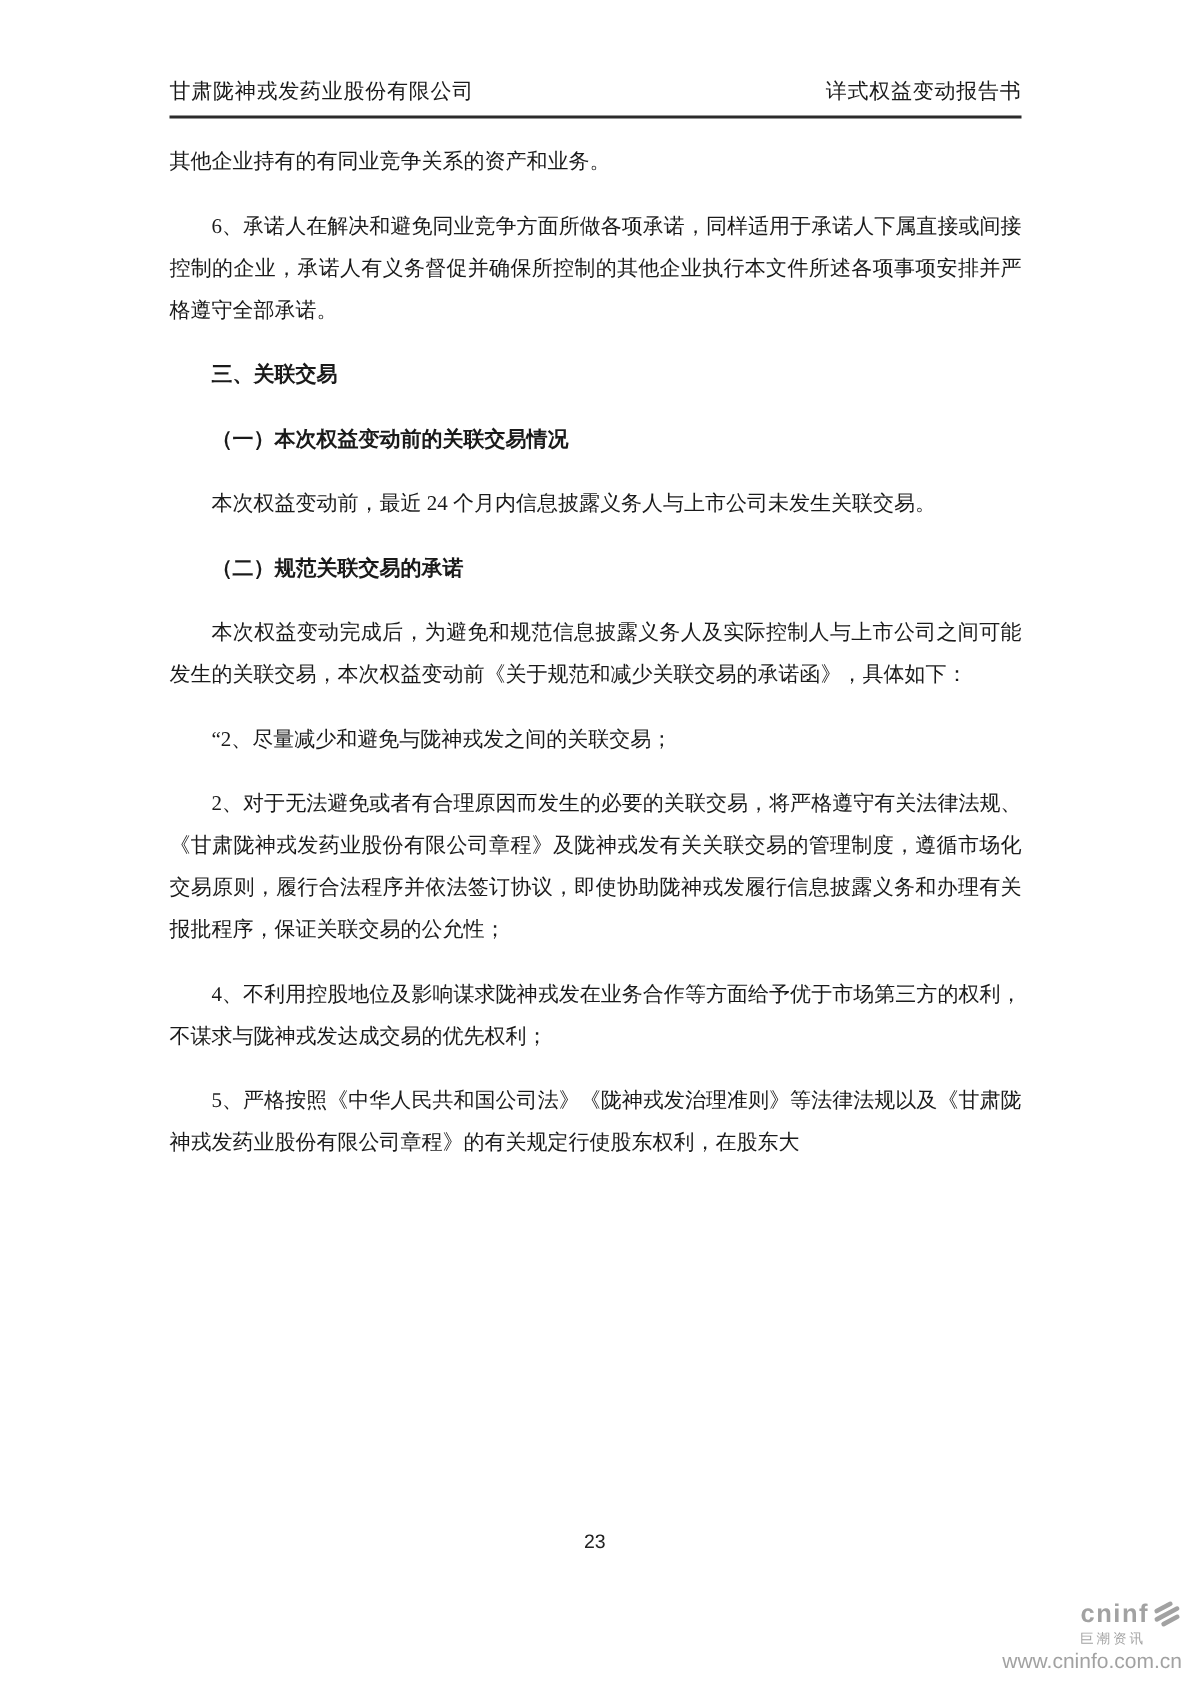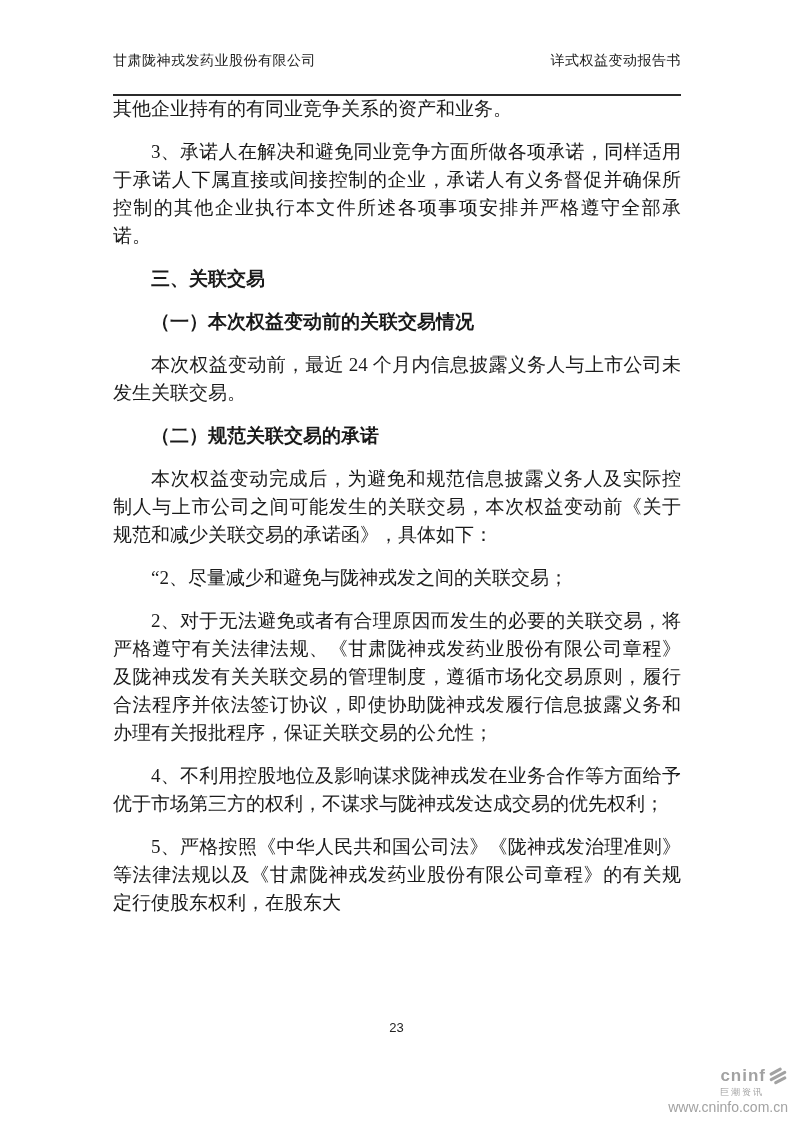--- a/index.html
+++ b/index.html
@@ -14,28 +14,28 @@
     width: 793px; height: 1122px;
     background: #ffffff;
     overflow: hidden;
   }
   .doc-header {
     position: absolute;
     left: 113px; width: 568px; top: 52px;
     display: flex; justify-content: space-between; align-items: flex-end;
     font-size: 14px;
     letter-spacing: 0.5px;
-    padding-bottom: 24px;
+    padding-bottom: 7px;
     border-bottom: 2px solid #2b2b2b;
     white-space: nowrap;
   }
   .doc-body {
     position: absolute;
     left: 113px; width: 568px; top: 95px;
-    font-size: 19px;
+    font-size: 14px;
     line-height: 28px;
     text-align: justify;
   }
   .doc-body p { margin: 0 0 15px 0; text-indent: 2em; }
   .doc-body p.cont { text-indent: 0; }
   .doc-body p.h { font-weight: bold; }
   .page-number {
     position: absolute;
     top: 1020px; left: 0; width: 100%;
     text-align: center;
@@ -65,21 +65,21 @@
 
 <div class="page">
 
   <header class="doc-header">
     <span>甘肃陇神戎发药业股份有限公司</span>
     <span>详式权益变动报告书</span>
   </header>
 
   <main class="doc-body">
     <p class="cont">其他企业持有的有同业竞争关系的资产和业务。</p>
-    <p>3、承诺人在解决和避免同业竞争方面所做各项承诺，同样适用于承诺人下属直接或间接控制的企业，承诺人有义务督促并确保所控制的其他企业执行本文件所述各项事项安排并严格遵守全部承诺。</p>
+    <p>6、承诺人在解决和避免同业竞争方面所做各项承诺，同样适用于承诺人下属直接或间接控制的企业，承诺人有义务督促并确保所控制的其他企业执行本文件所述各项事项安排并严格遵守全部承诺。</p>
     <p class="h">三、关联交易</p>
     <p class="h">（一）本次权益变动前的关联交易情况</p>
     <p>本次权益变动前，最近 24 个月内信息披露义务人与上市公司未发生关联交易。</p>
     <p class="h">（二）规范关联交易的承诺</p>
     <p>本次权益变动完成后，为避免和规范信息披露义务人及实际控制人与上市公司之间可能发生的关联交易，本次权益变动前《关于规范和减少关联交易的承诺函》，具体如下：</p>
     <p>“2、尽量减少和避免与陇神戎发之间的关联交易；</p>
     <p>2、对于无法避免或者有合理原因而发生的必要的关联交易，将严格遵守有关法律法规、《甘肃陇神戎发药业股份有限公司章程》及陇神戎发有关关联交易的管理制度，遵循市场化交易原则，履行合法程序并依法签订协议，即使协助陇神戎发履行信息披露义务和办理有关报批程序，保证关联交易的公允性；</p>
     <p>4、不利用控股地位及影响谋求陇神戎发在业务合作等方面给予优于市场第三方的权利，不谋求与陇神戎发达成交易的优先权利；</p>
     <p>5、严格按照《中华人民共和国公司法》《陇神戎发治理准则》等法律法规以及《甘肃陇神戎发药业股份有限公司章程》的有关规定行使股东权利，在股东大</p>
   </main>

